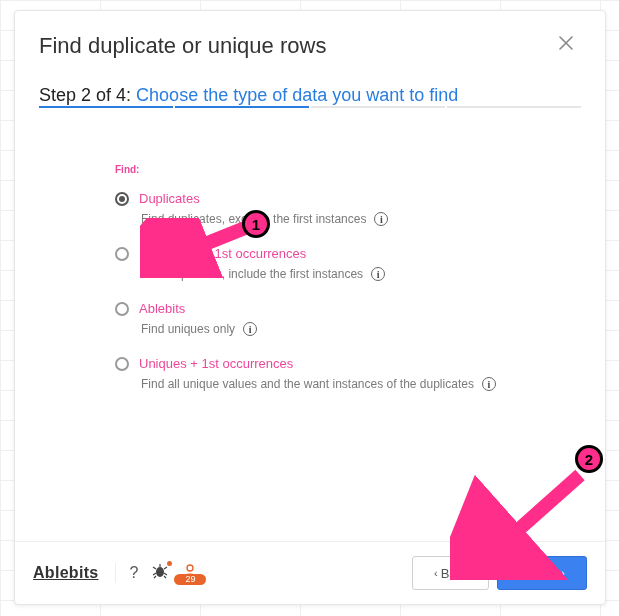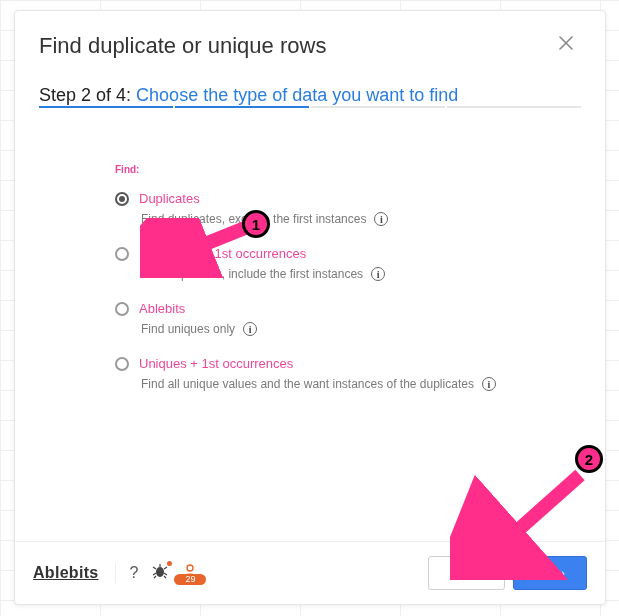--- a/index.html
+++ b/index.html
@@ -187,20 +187,21 @@
   }
   .btn-default {
     background:#fff;
     border:1px solid #d0d0d0;
     color:#555;
   }
   .btn-primary {
     background:#3b82f0;
     border:1px solid #2f6fd6;
     color:#fff;
+    gap:16px;
   }
   .chev { font-size:11px; margin:0 3px; }
 
   
   .annot-circle {
     position:absolute;
     width:28px; height:28px;
     border:3px solid #000;
     border-radius:50%;
     background:#ff2e8a;

